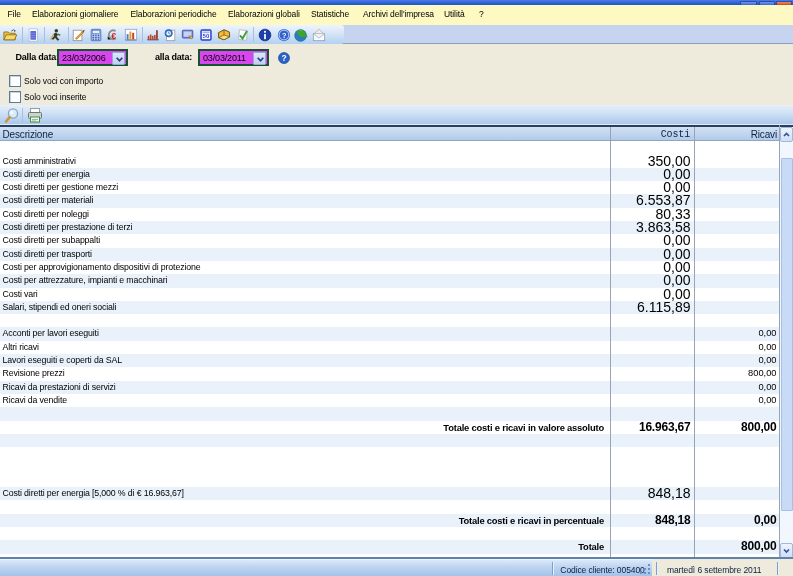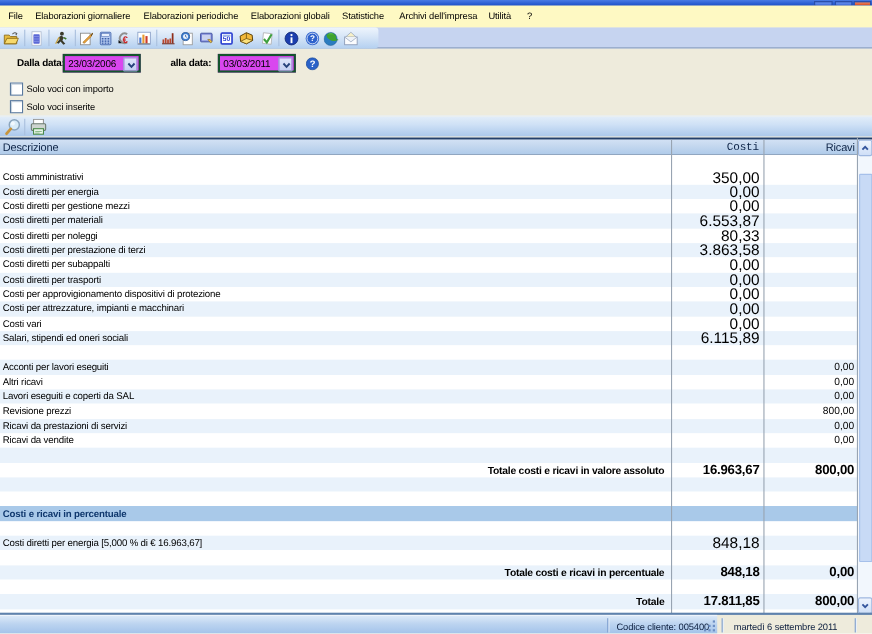--- a/index.html
+++ b/index.html
@@ -319,38 +319,34 @@
         <div class="rcell">0,00</div>
       </div>
 <div class="row blue" style="top:266.00px"></div>
 <div class="row" style="top:279.30px">
         <div class="dcell tot bold">Totale costi e ricavi in valore assoluto</div>
         <div class="ccell bold">16.963,67</div>
         <div class="rcell bold">800,00</div>
       </div>
 <div class="row blue" style="top:292.60px"></div>
 <div class="row" style="top:305.90px"></div>
-<div class="row sect" style="top:319.20px">
-        <div class="sectxt">Costi e ricavi in percentuale</div>
-      </div>
 <div class="row" style="top:332.50px"></div>
 <div class="row blue" style="top:345.80px">
         <div class="dcell">Costi diretti per energia [5,000 % di € 16.963,67]</div>
         <div class="ccell">848,18</div>
       </div>
 <div class="row" style="top:359.10px"></div>
 <div class="row blue" style="top:372.40px">
         <div class="dcell tot bold">Totale costi e ricavi in percentuale</div>
         <div class="ccell bold">848,18</div>
         <div class="rcell bold">0,00</div>
       </div>
 <div class="row" style="top:385.70px"></div>
 <div class="row blue" style="top:399.00px">
         <div class="dcell tot bold">Totale</div>
-        <div class="ccell bold">17.811,85</div>
         <div class="rcell bold">800,00</div>
       </div>
   </div>
   <div class="vline" style="left:610px;top:2px;height:431px"></div>
   <div class="vline" style="left:693.5px;top:2px;height:431px"></div>
   <div class="vline" style="left:779px;top:0;height:433px"></div>
   <div id="sb">
     <div class="sbtn" style="top:0"><svg width="11" height="13" viewBox="0 0 11 13">
           <path d="M3 8 L5.5 5.5 L8 8" fill="none" stroke="#33549c" stroke-width="1.7"></path>
         </svg></div>

